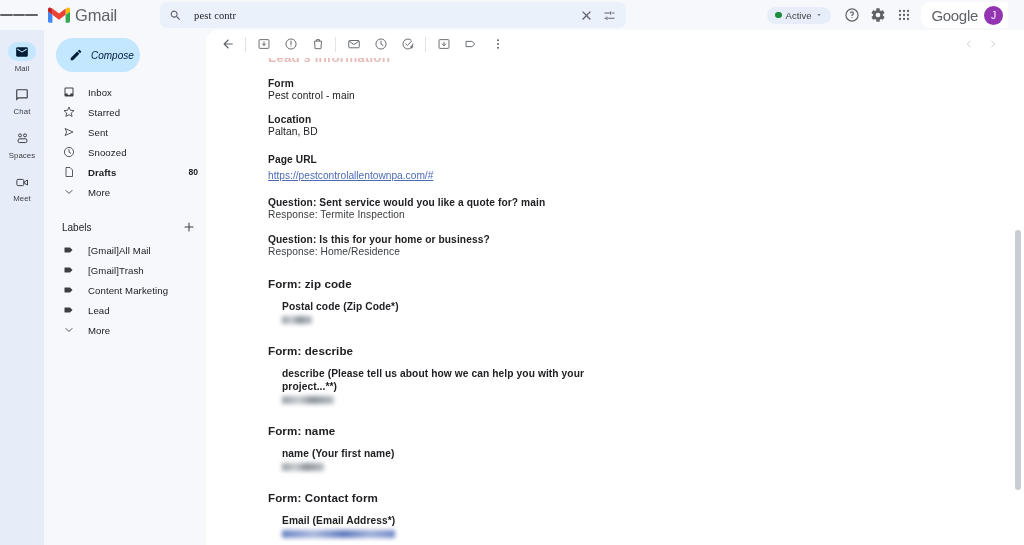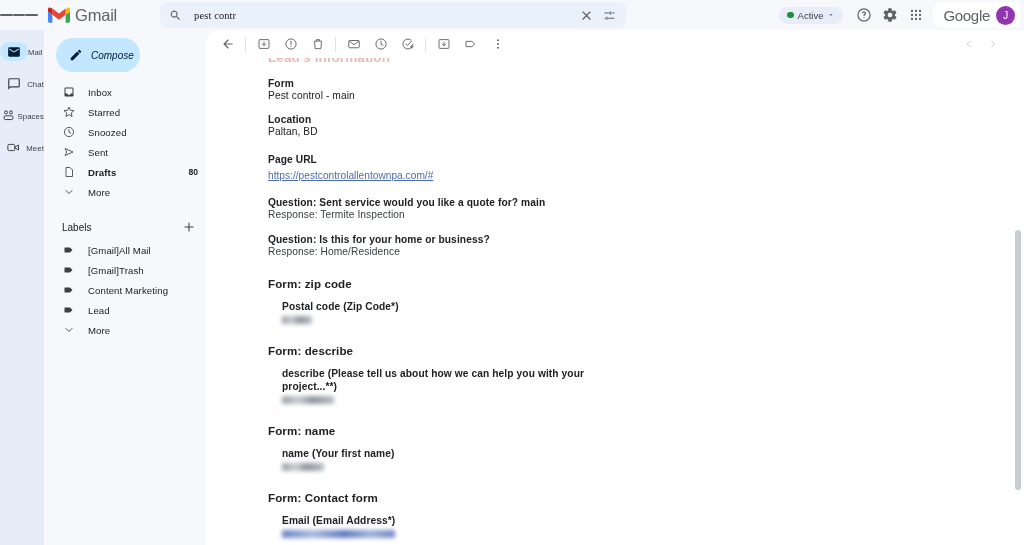--- a/index.html
+++ b/index.html
@@ -28,21 +28,21 @@
   .searchbox {
     width: 100%; height: 100%; background: #eaf1fb; border-radius: 7px;
     display: flex; align-items: center; padding: 0 9px;
   }
   .search-input-txt {
     flex: 1; margin-left: 12px; font-size: 10.5px; color: #202124; letter-spacing: .1px;
   }
   .search-ic { width: 13px; height: 13px; flex: none; }
   .clear-ic, .opts-ic { width: 15px; height: 15px; margin-left: 8px; cursor: pointer; flex: none; }
 
-  .topright { margin-left: auto; display: flex; align-items: center; gap: 0; padding-right: 4px; }
+  .topright { margin-left: auto; display: flex; align-items: center; gap: 0; padding-right: 16px; }
   .active-pill {
     display: flex; align-items: center; gap: 4px; background: #e8eef9;
     padding: 3px 8px; border-radius: 12px; margin-right: 8px; cursor: pointer;
   }
   .dot { width: 6.5px; height: 6.5px; border-radius: 50%; background: #1e8e3e; }
   .active-txt { font-size: 9.5px; color: #3c4043; }
   .chev { width: 8px; height: 8px; }
   .ticon { width: 26px; height: 26px; display: flex; align-items: center; justify-content: center; cursor: pointer; border-radius: 50%; }
   .gcard {
     background: #fff; border-radius: 9px 0 0 9px; height: 26px; display: flex; align-items: center;
@@ -53,21 +53,21 @@
     width: 19px; height: 19px; border-radius: 50%; background: #9334b0;
     color: #fff; font-size: 10.5px; display: flex; align-items: center; justify-content: center;
     cursor: pointer;
   }
 
   
   .rail {
     position: absolute; top: 30px; left: 0; width: 44px; height: 515px;
     background: #e6edf9; display: flex; flex-direction: column; align-items: center; padding-top: 12px;
   }
-  .rail-item { width: 44px; display: flex; flex-direction: row; align-items: center; margin-bottom: 13px; cursor: pointer; }
+  .rail-item { width: 44px; display: flex; flex-direction: column; align-items: center; margin-bottom: 13px; cursor: pointer; }
   .rail-pill {
     width: 28px; height: 19px; border-radius: 10px; display: flex; align-items: center; justify-content: center;
   }
   .rail-item.active .rail-pill { background: #c2e7ff; }
   .rail-lbl { font-size: 7.8px; color: #3c4043; margin-top: 2.5px; letter-spacing: .1px; }
 
   
   .sidebar {
     position: absolute; top: 30px; left: 44px; width: 162px; height: 515px;
     background: #f6f8fc; padding-top: 8px;
@@ -274,33 +274,33 @@
         <span class="nic">
           <svg width="12" height="12" viewBox="0 0 24 24">
               <path d="M12 17.27L18.18 21l-1.64-7.03L22 9.24l-7.19-.61L12 2 9.19 8.63 2 9.24l5.46 4.73L5.82 21z" fill="none" stroke="#3c4043" stroke-width="1.7" stroke-linejoin="round"></path>
             </svg>
         </span>
         <span class="nlbl">Starred</span>
       </div>
       <div class="navitem">
         <span class="nic">
           <svg width="12" height="12" viewBox="0 0 24 24">
+              <path d="M4 5l16 7-16 7 3.4-7L4 5z" fill="none" stroke="#3c4043" stroke-width="1.7" stroke-linejoin="round"></path>
+            </svg>
+        </span>
+        <span class="nlbl">Sent</span>
+      </div>
+      <div class="navitem">
+        <span class="nic">
+          <svg width="12" height="12" viewBox="0 0 24 24">
               <circle cx="12" cy="12" r="9.2" fill="none" stroke="#3c4043" stroke-width="1.7"></circle>
               <path d="M12 7v5.3l3.4 2" fill="none" stroke="#3c4043" stroke-width="1.7" stroke-linecap="round"></path>
             </svg>
         </span>
         <span class="nlbl">Snoozed</span>
-      </div>
-      <div class="navitem">
-        <span class="nic">
-          <svg width="12" height="12" viewBox="0 0 24 24">
-              <path d="M4 5l16 7-16 7 3.4-7L4 5z" fill="none" stroke="#3c4043" stroke-width="1.7" stroke-linejoin="round"></path>
-            </svg>
-        </span>
-        <span class="nlbl">Sent</span>
       </div>
       <div class="navitem bold">
         <span class="nic">
           <svg width="12" height="12" viewBox="0 0 24 24">
               <path d="M6 3h8l5 5v13H6V3z" fill="none" stroke="#3c4043" stroke-width="1.7" stroke-linejoin="round"></path>
             </svg>
         </span>
         <span class="nlbl">Drafts</span>
         <span class="ncount">80</span>
       </div>

